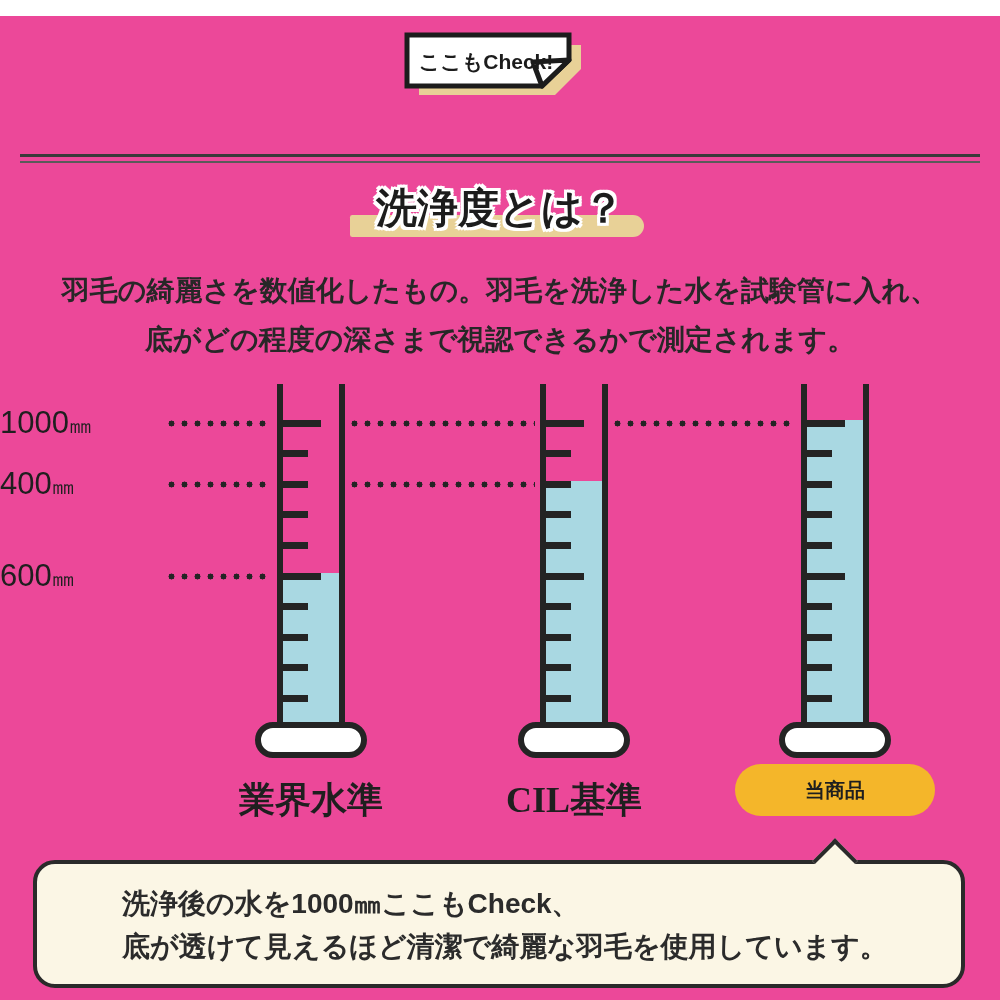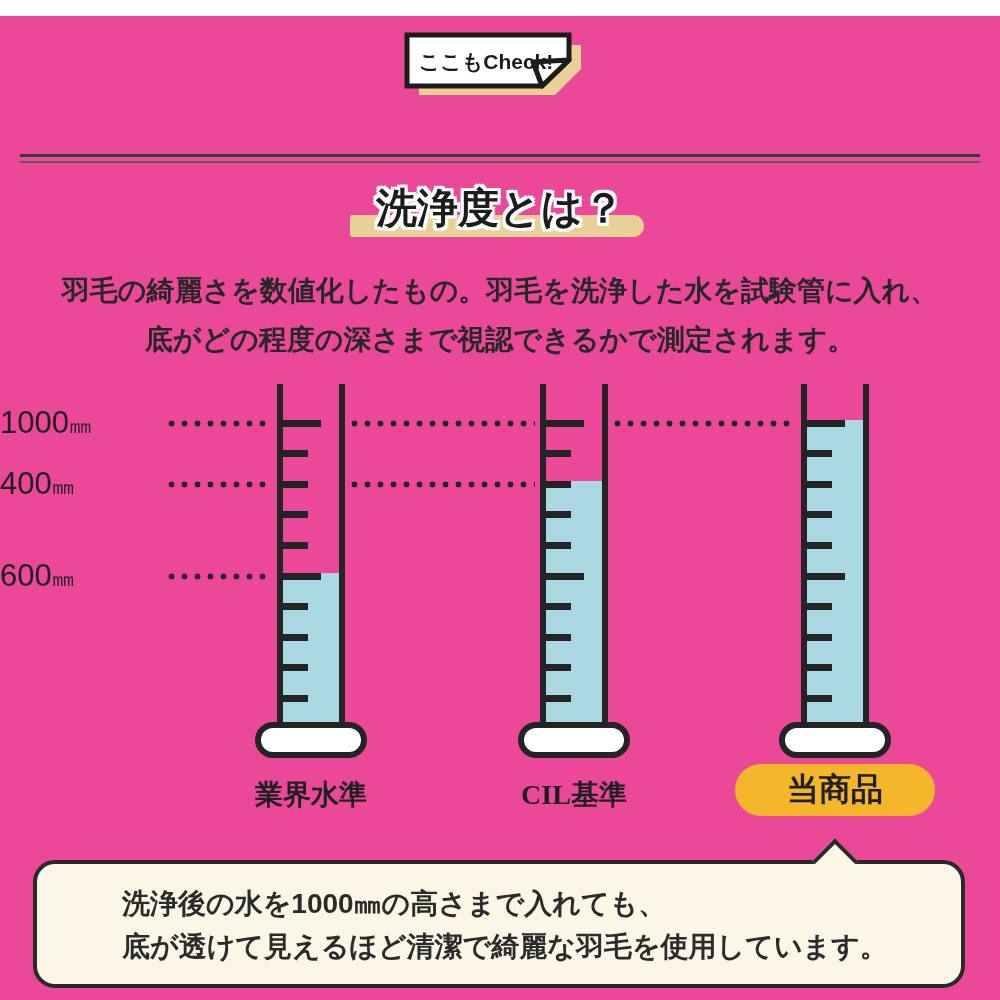--- a/index.html
+++ b/index.html
@@ -42,24 +42,24 @@
   .axis-label{position:absolute;left:0;width:152px;text-align:left;
         font-weight:normal;font-size:31px;line-height:42px;color:#1f1f1f;white-space:nowrap;}
   .axis-label .unit{font-size:23px;letter-spacing:-1px;}
   .dots{position:absolute;height:7px;
         background-image:radial-gradient(circle at 3.5px 3.5px,#242424 2.8px,rgba(0,0,0,0) 3.2px);
         background-size:13px 7px;background-repeat:repeat-x;}
   .tube{position:absolute;border-left:6px solid #242424;border-right:6px solid #242424;}
   .water{position:absolute;left:0;right:0;bottom:0;}
   .tick{position:absolute;left:0;height:7px;background:#242424;}
   .base{position:absolute;background:#ffffff;border:6px solid #242424;border-radius:20px;box-sizing:border-box;}
-  .cat-label{position:absolute;transform:translateX(-50%);font-weight:bold;font-size:28px;
+  .cat-label{position:absolute;transform:translateX(-50%);font-weight:bold;font-size:36px;
         color:#1f1f1f;white-space:nowrap;}
   .cat-pill{position:absolute;transform:translateX(-50%);width:200px;height:52px;border-radius:26px;
-        display:flex;align-items:center;justify-content:center;font-weight:bold;font-size:32px;color:#1f1f1f;}
+        display:flex;align-items:center;justify-content:center;font-weight:bold;font-size:20px;color:#1f1f1f;}
   
   .callout{
     position:absolute;top:844px;left:33px;width:932px;height:128px;box-sizing:border-box;
     background:#fbf6e5;border:4px solid #2a2a2a;border-radius:22px;
   }
   .callout-pointer{
     position:absolute;top:-19px;left:782px;width:32px;height:32px;background:#fbf6e5;
     border-left:4px solid #2a2a2a;border-top:4px solid #2a2a2a;transform:rotate(45deg);
     box-sizing:border-box;
   }
@@ -148,18 +148,18 @@
         <div class="tick" style="top: 280.3px; width: 25px;"></div>
         <div class="tick" style="top: 310.9px; width: 25px;"></div>
       </div>
       <div class="base" style="left: 779px; top: 706px; width: 112px; height: 36px;"></div>
       <div class="cat-pill" style="left: 835px; top: 748px; background: rgb(244, 182, 42);">当商品</div>
     </div>
 
   <div class="callout">
     <div class="callout-pointer"></div>
     <div class="callout-body">
-      <div>洗浄後の水を1000㎜の高さまで入れても、</div>
+      <div>洗浄後の水を1000㎜ここもCheck、</div>
       <div>底が透けて見えるほど清潔で綺麗な羽毛を使用しています。</div>
     </div>
   </div>
 
 </div>
 
 </body></html>

